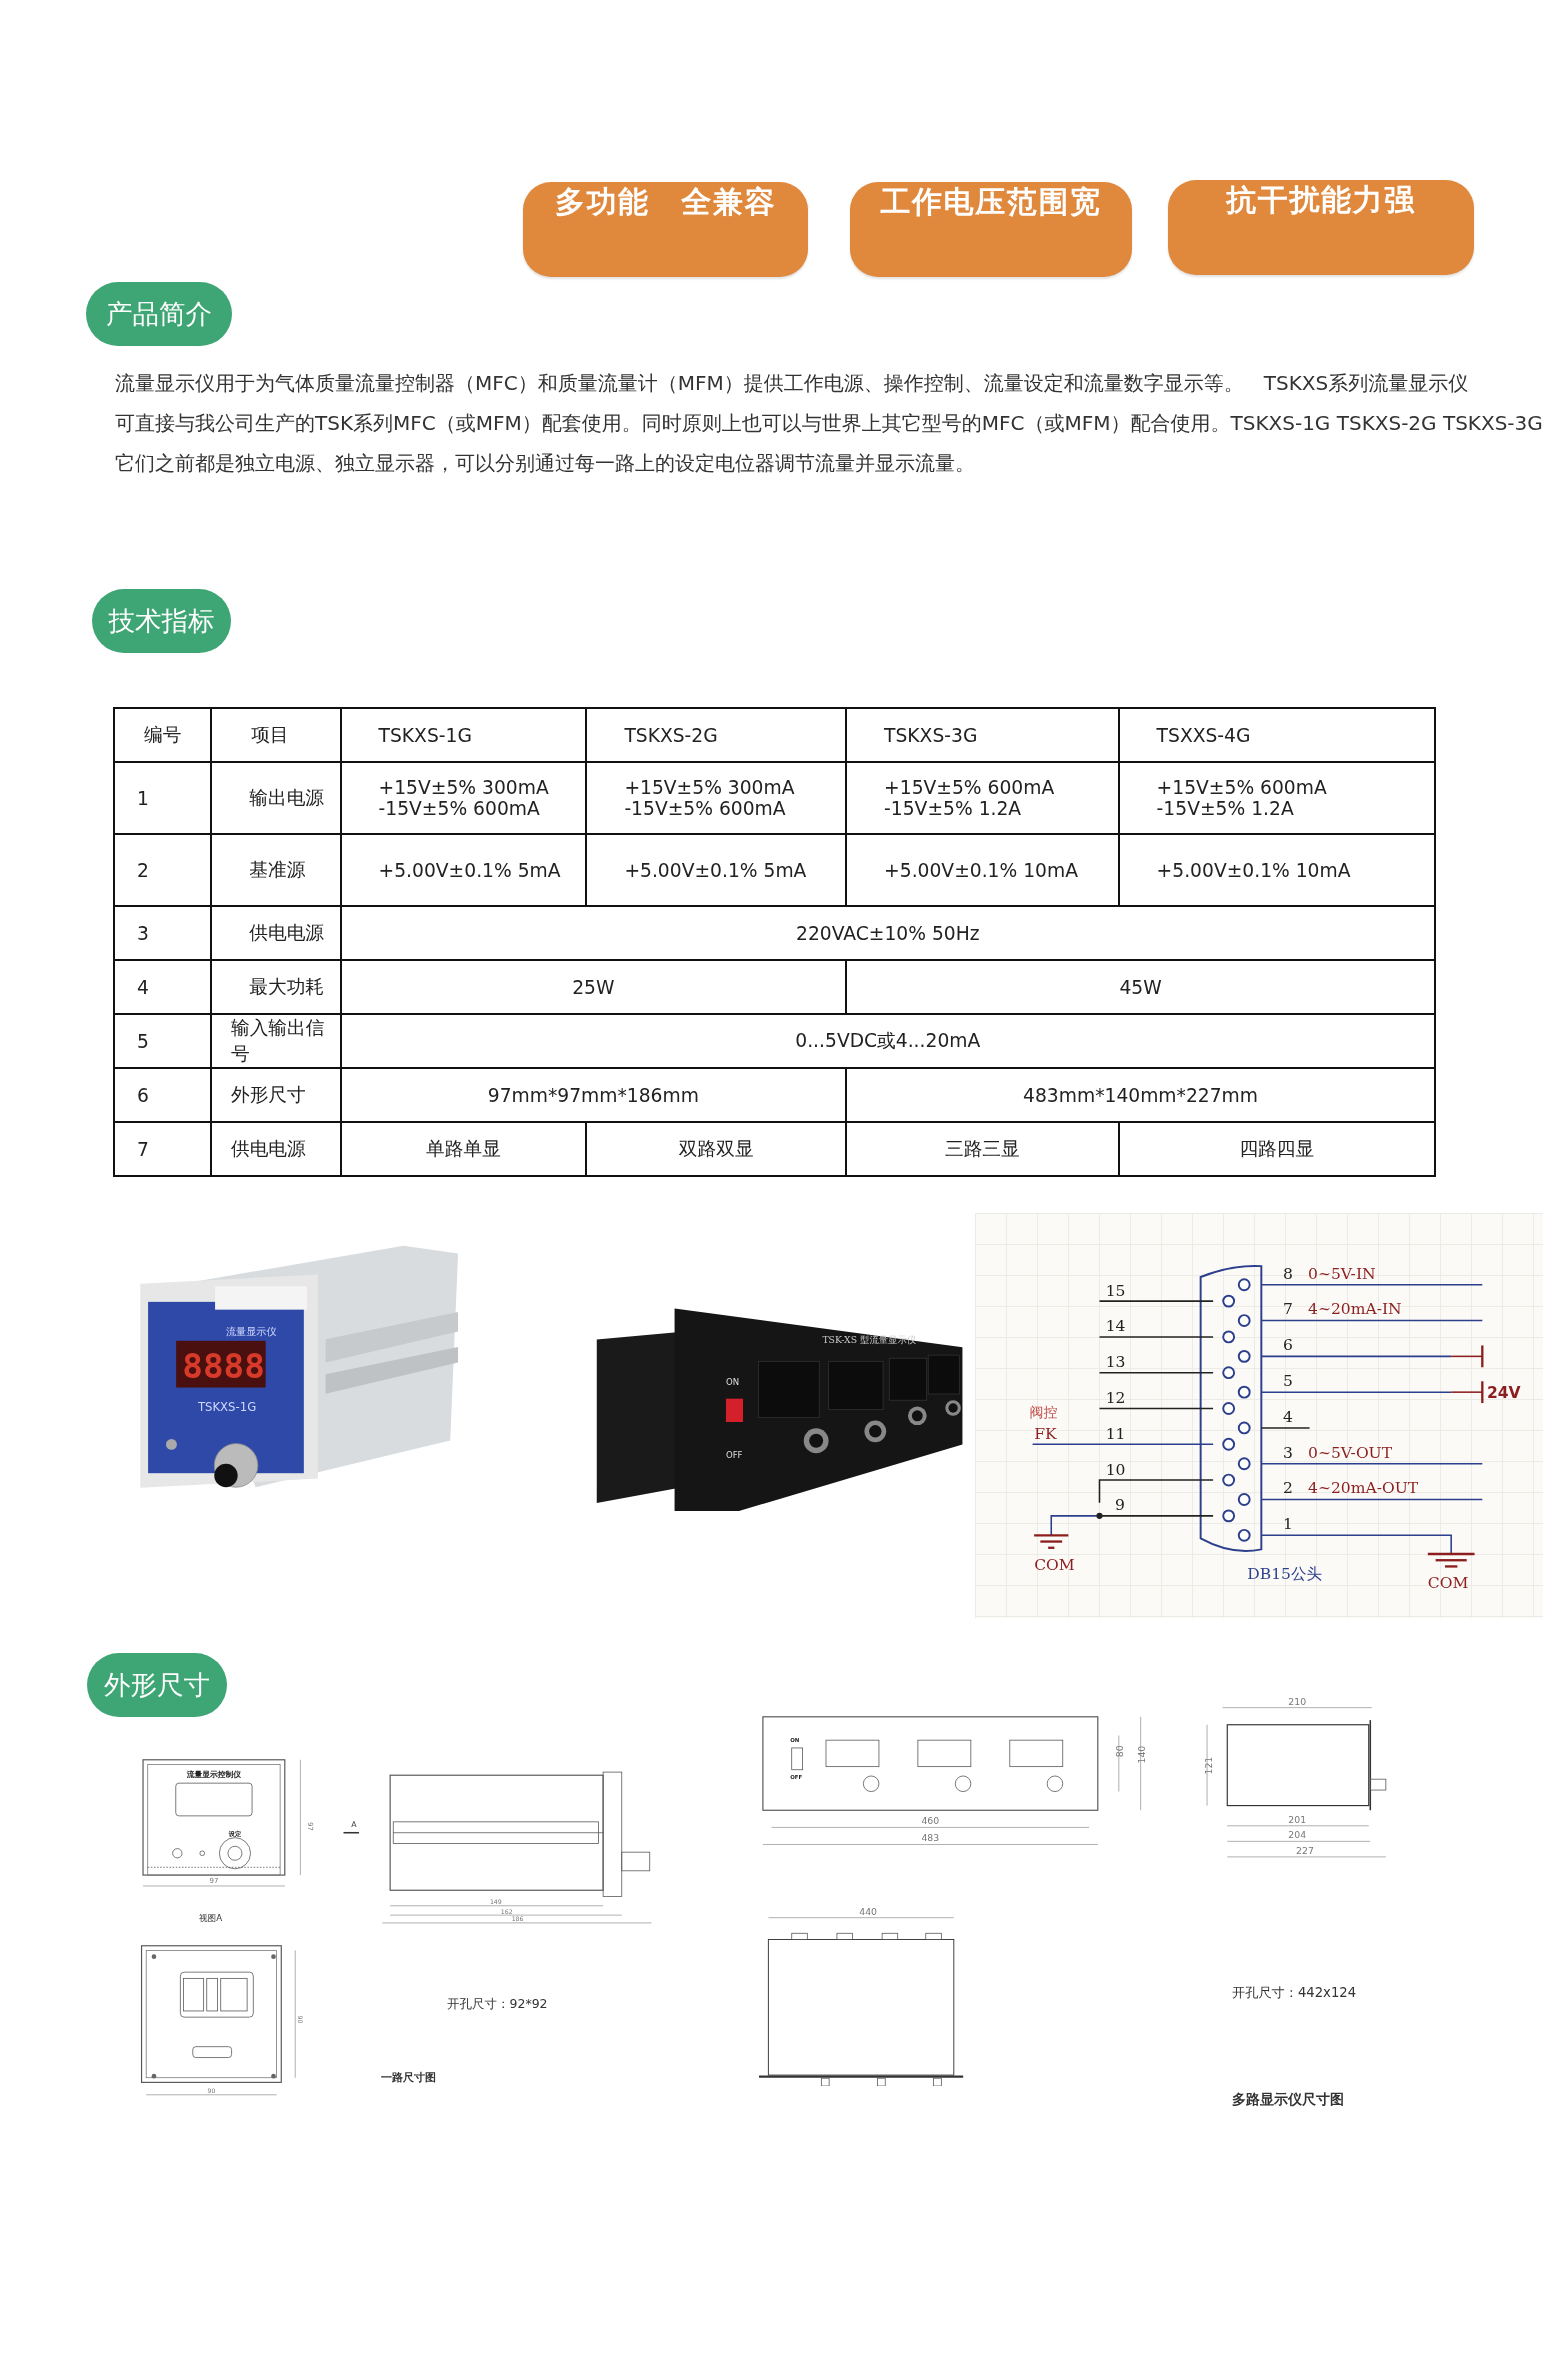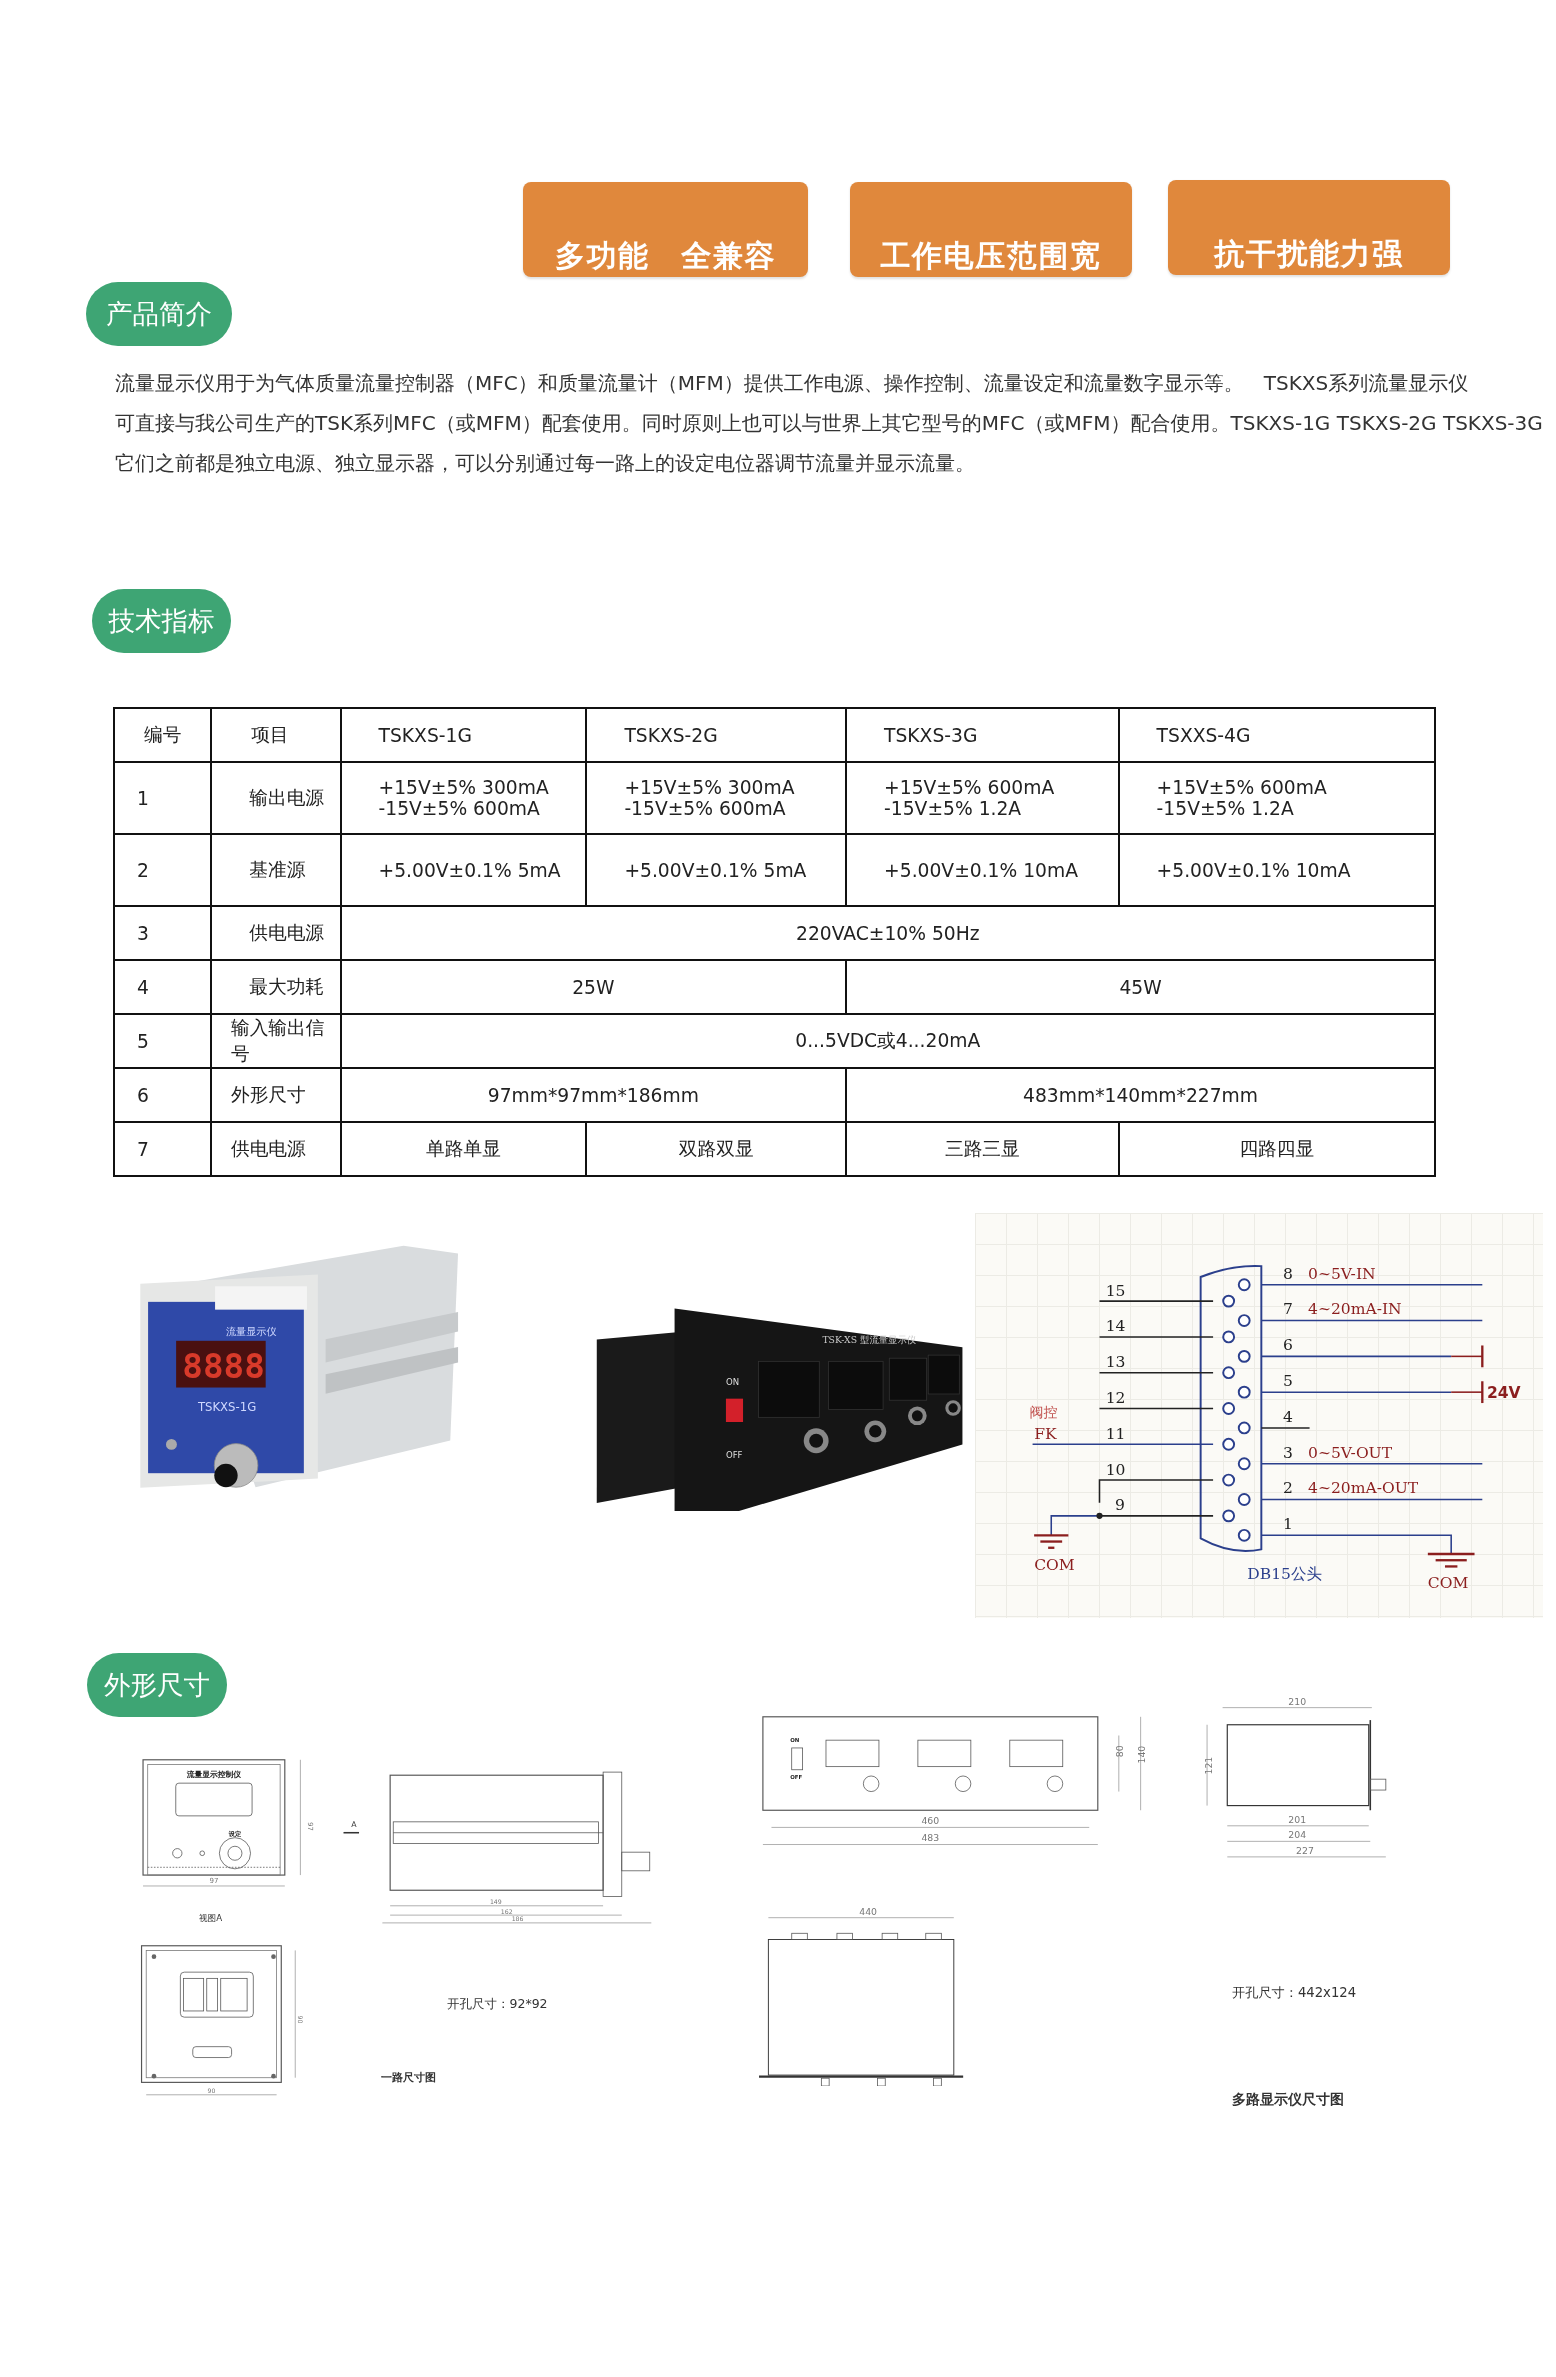--- a/index.html
+++ b/index.html
@@ -1,23 +1,23 @@
 <!DOCTYPE html>
 <html style="font-size:12.5px"><head>
 <meta charset="utf-8">
 <style>
   * { box-sizing: border-box; margin: 0; padding: 0; }
   html, body { width: 1557px; height: 2377px; background: #ffffff; overflow: hidden; }
   body { position: relative; font-family: "DejaVu Sans", "Liberation Sans", sans-serif; color: #222; }
 
   
   .feature-pill {
-    position: absolute; height: 95px; border-radius: 8px;
+    position: absolute; height: 95px; border-radius: 28px;
     background: #e0883c; color: #fff; font-weight: bold; font-size: 30px;
-    display: flex; align-items: flex-end; justify-content: center; letter-spacing: 1.6px;
+    display: flex; align-items: flex-start; justify-content: center; letter-spacing: 1.6px;
     box-shadow: 0 1.6px 2.3px rgba(0,0,0,0.12);
   }
 
   
   .section-pill {
     position: absolute; height: 64px; border-radius: 32px;
     background: #3ea574; color: #fff; font-size: 26.5px;
     display: flex; align-items: center; justify-content: center;
   }
 
@@ -48,21 +48,21 @@
 </style>
 </head>
 <body>
 
 <div class="feature-pill" style="left:523px; top:182px; width:285px;">
     <span>多功能　全兼容</span>
   </div>
 <div class="feature-pill" style="left:850px; top:182px; width:282px;">
     <span>工作电压范围宽</span>
   </div>
-<div class="feature-pill" style="left:1168px; top:180px; width:282px;">
+<div class="feature-pill" style="left:1168px; top:180px; width:306px;">
     <span>抗干扰能力强</span>
   </div>
 
 <div class="section-pill" style="left:86px; top:282px; width:146px;">
     <span>产品简介</span>
   </div>
 <div class="intro-text">
   <p>流量显示仪用于为气体质量流量控制器（MFC）和质量流量计（MFM）提供工作电源、操作控制、流量设定和流量数字显示等。　TSKXS系列流量显示仪</p>
   <p>可直接与我公司生产的TSK系列MFC（或MFM）配套使用。同时原则上也可以与世界上其它型号的MFC（或MFM）配合使用。TSKXS-1G TSKXS-2G TSKXS-3G</p>
   <p>它们之前都是独立电源、独立显示器，可以分别通过每一路上的设定电位器调节流量并显示流量。</p>

